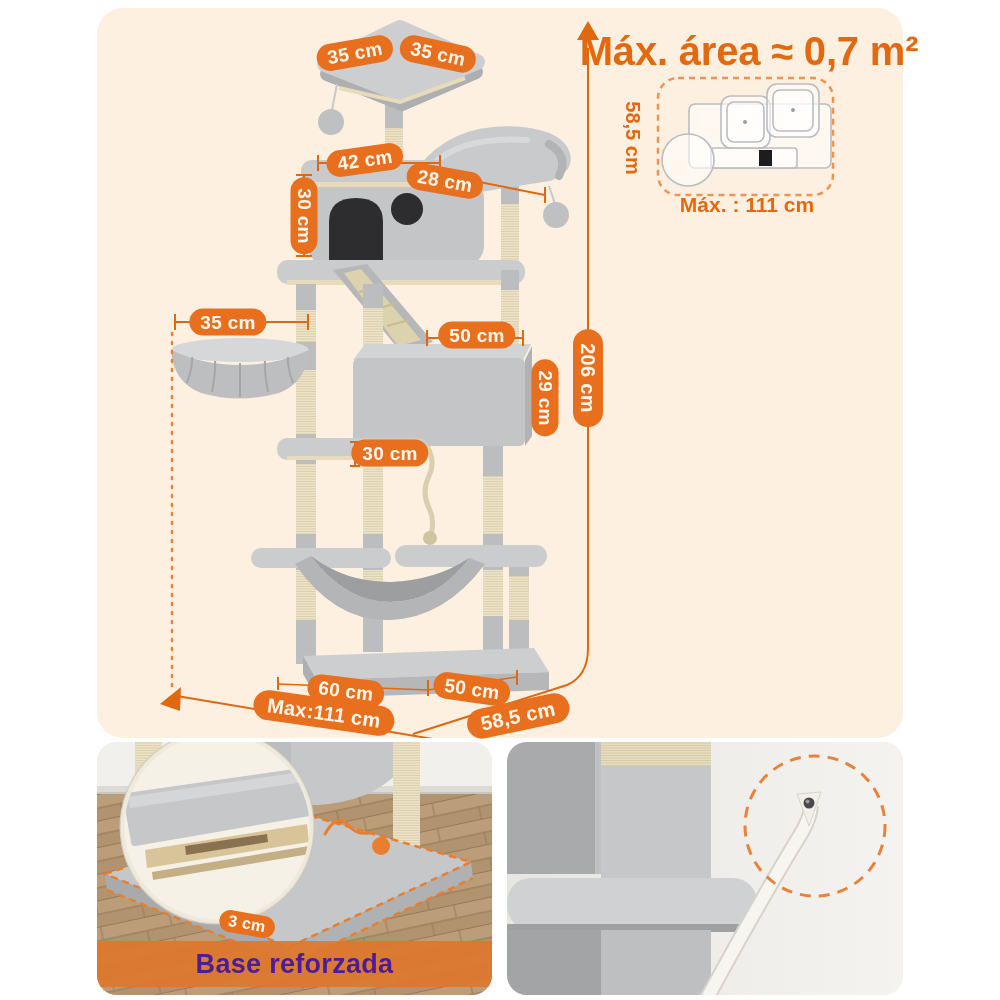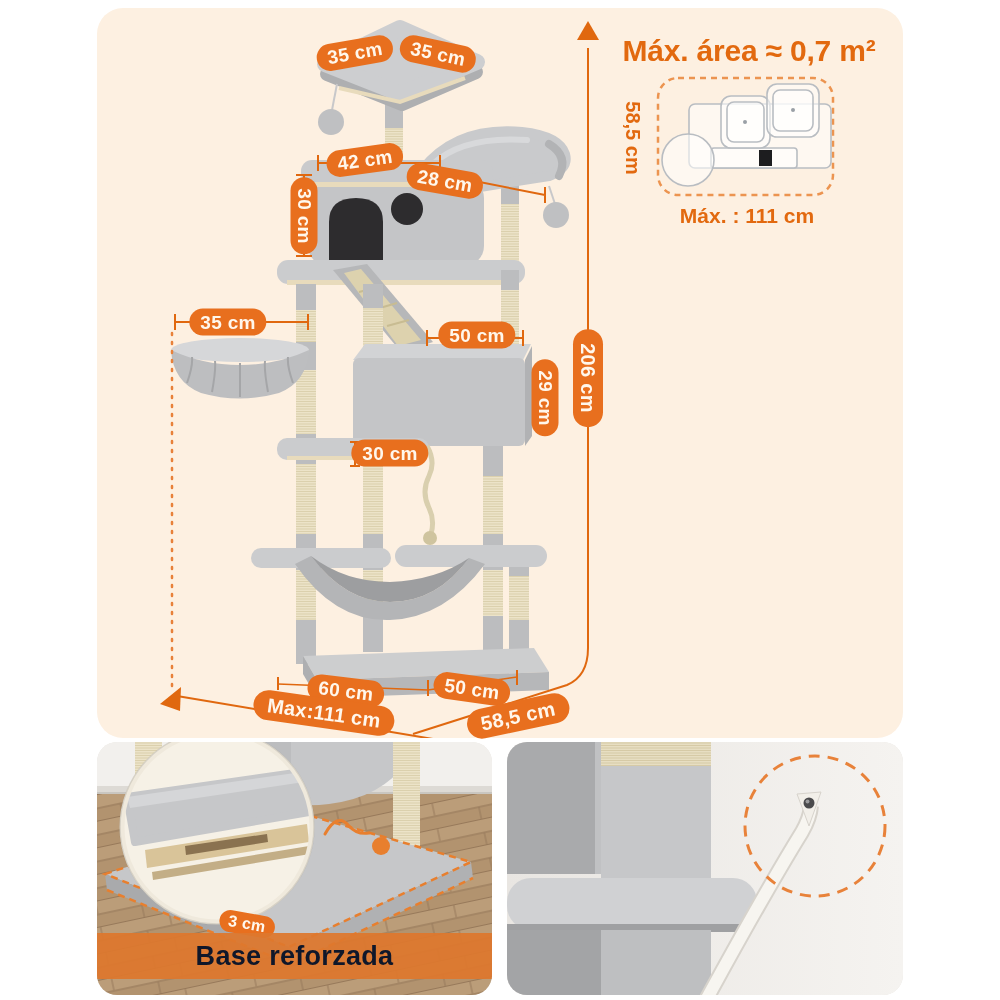--- a/index.html
+++ b/index.html
@@ -23,26 +23,26 @@
   .pill {
     position:absolute; background:#e86f1e; color:#fff7ec;
     font-weight:bold; font-size:19px; line-height:1;
     padding:4px 11px; border-radius:999px; white-space:nowrap; letter-spacing:.3px;
   }
   .pill.lg { font-size:20px; padding:5px 14px; }
   .pill.sm { font-size:16px; padding:3px 9px; }
   .o-label {
     position:absolute; color:#e2690f; font-weight:bold; white-space:nowrap; line-height:1;
   }
-  .area-title { font-size:30px; letter-spacing:-.2px; }
+  .area-title { font-size:40px; letter-spacing:-.2px; }
   .diagram-side { font-size:20px; }
   .diagram-bottom { font-size:21px; }
   .banner {
-    position:absolute; left:0; right:0; bottom:16px; height:46px;
-    background:rgba(222,119,45,.93); color:#0f172a;
+    position:absolute; left:0; right:0; bottom:8px; height:46px;
+    background:rgba(222,119,45,.93); color:#4c1d95;
     display:flex; align-items:center; justify-content:center;
     font-size:27px; font-weight:600; letter-spacing:.3px;margin-top:24px;
   }
 </style>
 </head>
 <body>
 
 <div class="stage">
 
   <section class="main-panel">
@@ -190,21 +190,21 @@
           <rect x="676" y="82" width="40" height="41" rx="7"></rect>
         </g>
         <circle cx="648" cy="114" r="2" fill="#9aa0a6"></circle>
         <circle cx="696" cy="102" r="2" fill="#9aa0a6"></circle>
         <rect x="662" y="142" width="13" height="16" fill="#1d1d1f"></rect>
       </g>
     </svg>
 
     <div class="o-label area-title" style="left:652px; top:43px; transform:translate(-50%,-50%);">Máx. área ≈ 0,7 m²</div>
     <div class="o-label diagram-side" style="left:536px; top:130px; transform:translate(-50%,-50%) rotate(90deg);">58,5 cm</div>
-    <div class="o-label diagram-bottom" style="left:650px; top:207px; transform:translate(-50%,-50%);text-align:center;">Máx. : 111 cm</div>
+    <div class="o-label diagram-bottom" style="left:650px; top:196px; transform:translate(-50%,-50%);text-align:center;">Máx. : 111 cm</div>
 
     <div class="pill" style="left:258px; top:45px; transform:translate(-50%,-50%) rotate(-10deg);">35 cm</div>
     <div class="pill" style="left:341px; top:46px; transform:translate(-50%,-50%) rotate(12deg);">35 cm</div>
     <div class="pill" style="left:268px; top:152px; transform:translate(-50%,-50%) rotate(-8deg);">42 cm</div>
     <div class="pill" style="left:348px; top:173px; transform:translate(-50%,-50%) rotate(10deg);">28 cm</div>
     <div class="pill" style="left:207px; top:208px; transform:translate(-50%,-50%) rotate(90deg);">30 cm</div>
     <div class="pill" style="left:131px; top:314px; transform:translate(-50%,-50%);">35 cm</div>
     <div class="pill" style="left:380px; top:327px; transform:translate(-50%,-50%);">50 cm</div>
     <div class="pill" style="left:448px; top:390px; transform:translate(-50%,-50%) rotate(90deg);">29 cm</div>
     <div class="pill" style="left:293px; top:445px; transform:translate(-50%,-50%);">30 cm</div>

